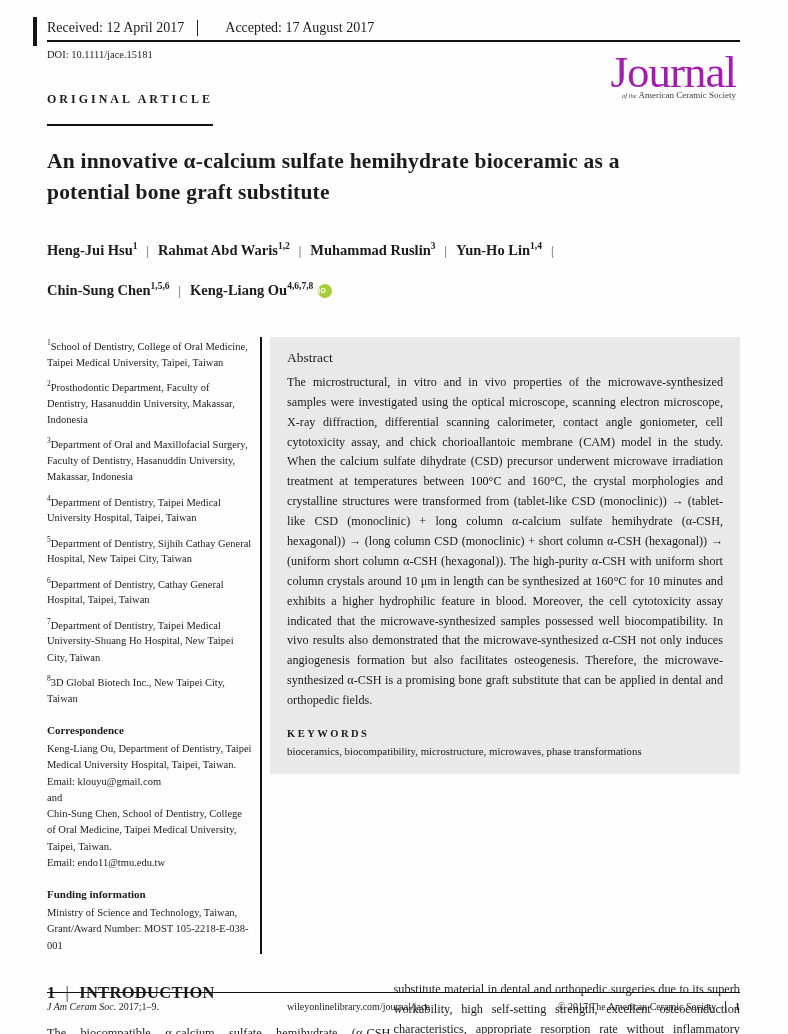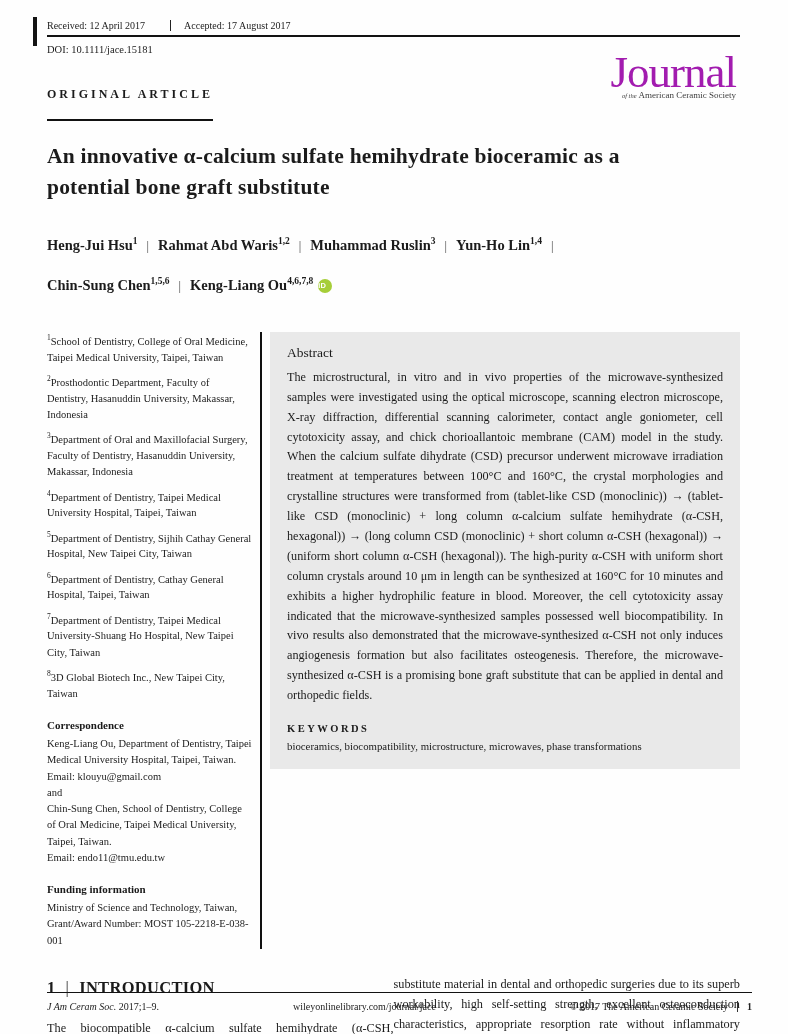--- a/index.html
+++ b/index.html
@@ -8,22 +8,22 @@
     position:relative; width:788px; height:1034px; margin:0 auto;
     background:#fefefe; overflow:hidden; color:#1b1b1b;
     font-family:"Liberation Serif","DejaVu Serif",serif;
   }
   .content { padding:20px 48px 0 47px; }
 
   
   .scan-mark { position:absolute; left:33px; top:17px; width:4px; height:29px; background:#141414; }
 
   
-  .hdr-row { display:flex; font-size:10px; align-items:baseline;gap:12px; }
-  .hdr-accepted { border-left:1px solid #222; padding-left:13px; margin-left:13px; }
+  .hdr-row { display:flex; font-size:14px; align-items:baseline; }
+  .hdr-accepted { border-left:1px solid #222; padding-left:27px; margin-left:13px; }
   .hdr-rule { border-bottom:2.5px solid #121212; margin-top:4px; }
   .doi { font-size:10.5px; margin-top:7px; }
 
   
   .logo { position:absolute; top:50px; right:52px; text-align:right; }
   .logo-name { font-family:Liberation Serif, serif; font-weight:400; font-size:45px; line-height:1; color:#a21caf; letter-spacing:-1px; }
   .logo-sub { font-size:9px; color:#3c3c3c; margin-top:-5px; text-align:left; padding-left:12px; white-space:nowrap; }
   .logo-sub .of { font-size:6.5px; font-style:italic; margin-right:2px; }
 
   
@@ -53,21 +53,21 @@
   .kw-heading { font-size:10.5px; font-weight:bold; letter-spacing:2.5px; margin-top:17px; }
   .kw { font-size:10.8px; margin-top:6px; }
 
   
   .intro { display:flex; gap:0; margin-top:26px; }
   .col { flex:1; font-size:12.3px; line-height:1.62; text-align:justify; text-align-last:justify; }
   .sec-heading { font-size:16.5px; font-weight:bold; margin-bottom:17px; letter-spacing:0.3px; text-align:left; text-align-last:left; }
   .sec-heading .pipe { font-weight:400; margin:0 10px; color:#333; }
 
   
-  .footer { position:absolute; left:47px; right:36px; bottom:22px; }
+  .footer { position:absolute; left:47px; right:48px; bottom:22px; }
   .footer-rule { border-top:1.5px solid #121212; margin-bottom:8px; }
   .footer-row { display:flex; justify-content:space-between; align-items:baseline; font-size:10px; color:#222; }
   .pg-divider { display:inline-block; width:1px; height:11px; background:#333; margin:0 9px; vertical-align:-2px; }
   .pg-num { font-weight:bold; }
 </style>
 </head>
 <body>
 
 <div class="page">
   <div class="scan-mark"></div>

